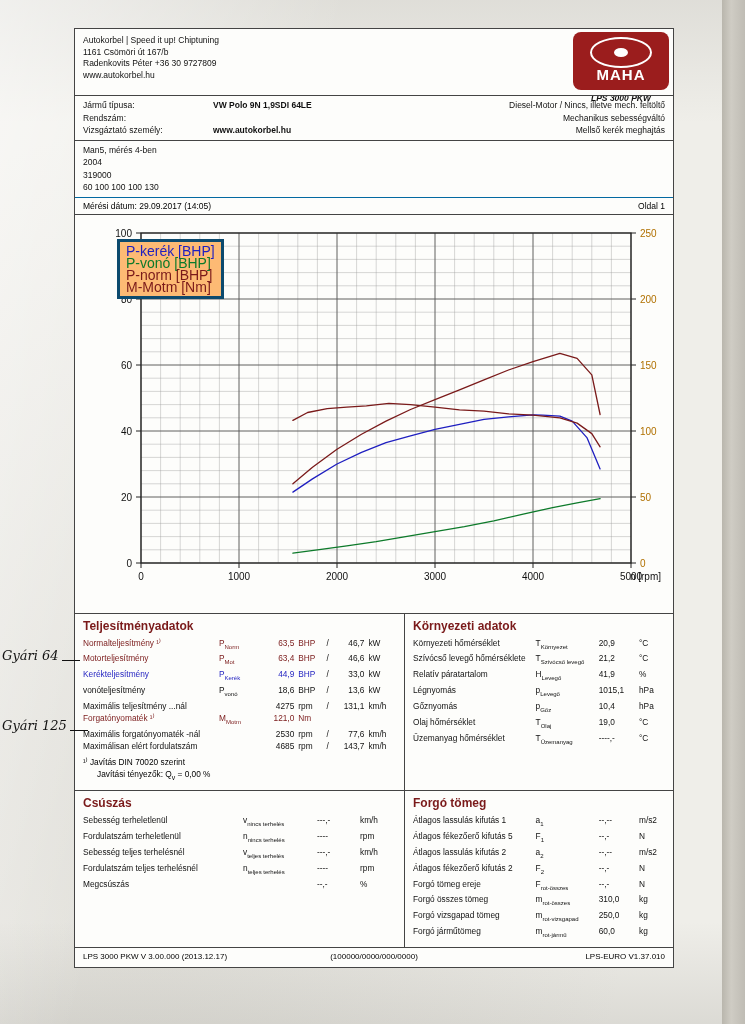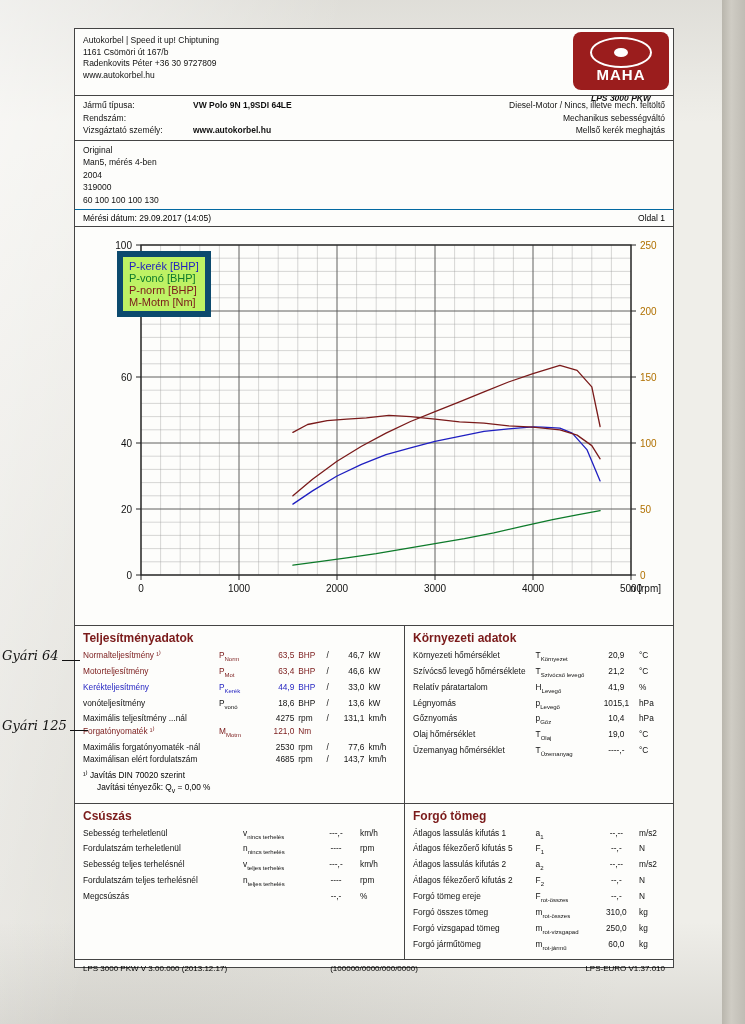--- a/index.html
+++ b/index.html
@@ -50,36 +50,36 @@
   }
   .logo .maha{font-size:15px;font-weight:bold;letter-spacing:1px;line-height:14px;}
   .logo .lps{
     position:absolute;left:0;bottom:-13px;width:100%;
     color:#111;font-size:8.5px;font-style:italic;font-weight:bold;text-align:center;
   }
   .hdr-row{
     position:relative;border-top:1px solid #444;padding:3px 8px;box-sizing:border-box;
     font-size:8.5px;line-height:12.5px;color:#111;
   }
-  .kv{display:flex;}
+  .kv{display:flex;gap:20px;}
   .kv .k{width:110px;}
   .kv .v{font-weight:bold;}
   .right-col{position:absolute;right:8px;top:3px;text-align:right;font-size:8.5px;line-height:12.5px;}
   .orig{font-size:8.5px;line-height:12.5px;}
   .datebar{
     position:relative;border-top:1px solid #0369a1;padding:3px 8px;box-sizing:border-box;
     font-size:8.5px;height:17px;
   }
   .datebar .pg{position:absolute;right:8px;top:3px;}
   
   .chartwrap{position:relative;height:398px;border-bottom:1px solid #444;}
   .legend{
     position:absolute;left:42px;top:24px;
-    border:6px solid #0c4a6e;background:#bef264;padding:3px 6px;
-    font-size:11px;line-height:12px;
+    border:3px solid #0c4a6e;background:#fdba74;padding:3px 6px;
+    font-size:14px;line-height:12px;
   }
   .legend .l1{color:#1f1fc0;}
   .legend .l2{color:#0d7a2a;}
   .legend .l3{color:#7a1a1a;}
   .legend .l4{color:#7a1a1a;}
   
   .tbl{
     position:relative;
     border-bottom:1px solid #444;
     display:flex;
@@ -100,21 +100,21 @@
   .row .val2{width:34px;text-align:right;}
   .row .un2{width:30px;padding-left:4px;}
   .hl{color:#7a1a1a;}
   .hlb{color:#1f1fc0;}
   .note{font-size:8.3px;line-height:12px;margin-top:4px;}
   .note .ind{padding-left:14px;}
   .rrow{display:flex;align-items:baseline;font-size:8.3px;line-height:12.2px;color:#111;white-space:nowrap;}
   .rrow .lab{width:132px;}
   .rrow .sym{width:68px;}
   .rrow .sym sub{font-size:6px;}
-  .rrow .val{width:38px;text-align:center;}
+  .rrow .val{width:38px;text-align:left;}
   .rrow .un{width:28px;padding-left:5px;}
   .foot{
     position:relative;height:20px;padding:4px 8px;box-sizing:border-box;font-size:8px;
   }
   .foot .mid{position:absolute;left:50%;transform:translateX(-50%);top:4px;}
   .foot .rt{position:absolute;right:8px;top:4px;}
   
   .hand{
     position:absolute;color:#111;font-family:"DejaVu Serif", serif;font-style:italic;
     font-size:13px;
@@ -157,21 +157,20 @@
           <div class="v">www.autokorbel.hu</div>
         </div>
         <div class="right-col">
           <div>Diesel-Motor / Nincs, illetve mech. feltöltő</div>
           <div>Mechanikus sebességváltó</div>
           <div>Mellső kerék meghajtás</div>
         </div>
       </div>
 
       <div class="hdr-row">
-        <div class="orig">Original</div>
         <div class="orig">Man5, mérés 4-ben</div>
         <div class="orig">2004</div>
         <div class="orig">319000</div>
         <div class="orig">60 100 100 100 130</div>
       </div>
 
       <div class="datebar">
         <span>Mérési dátum:</span>
         <span>29.09.2017 (14:05)</span>
         <span class="pg">Oldal 1</span>

